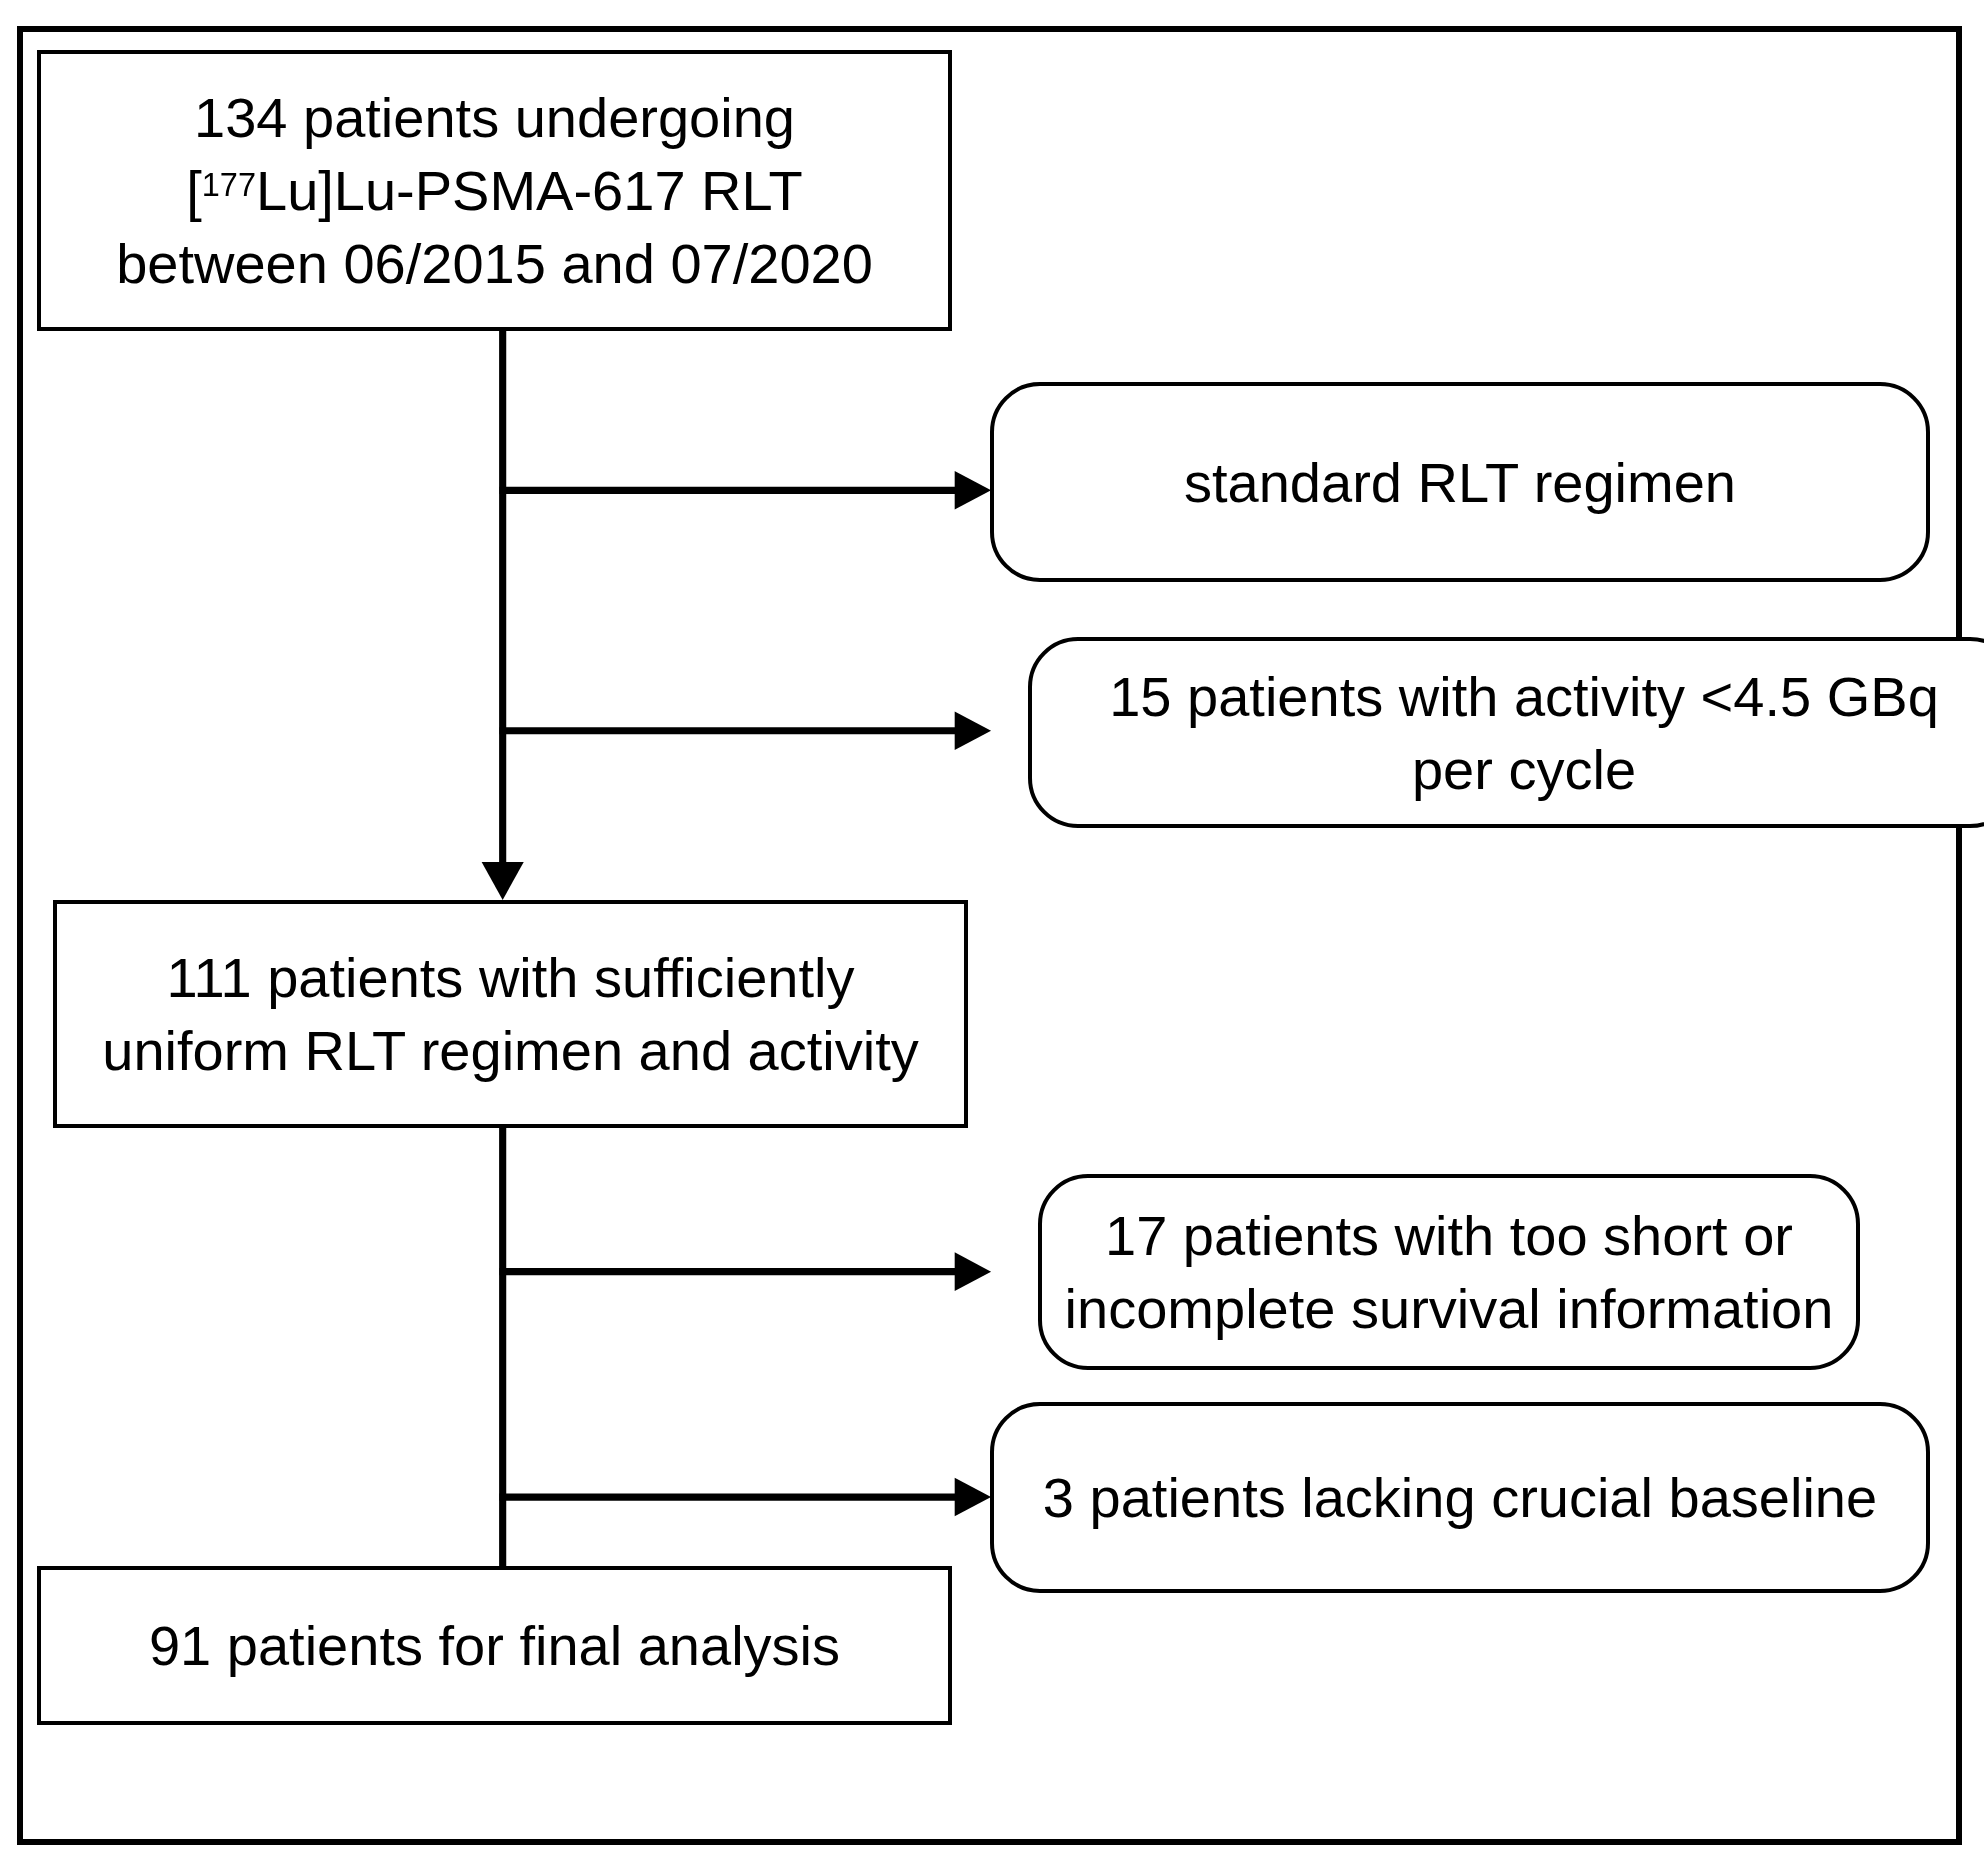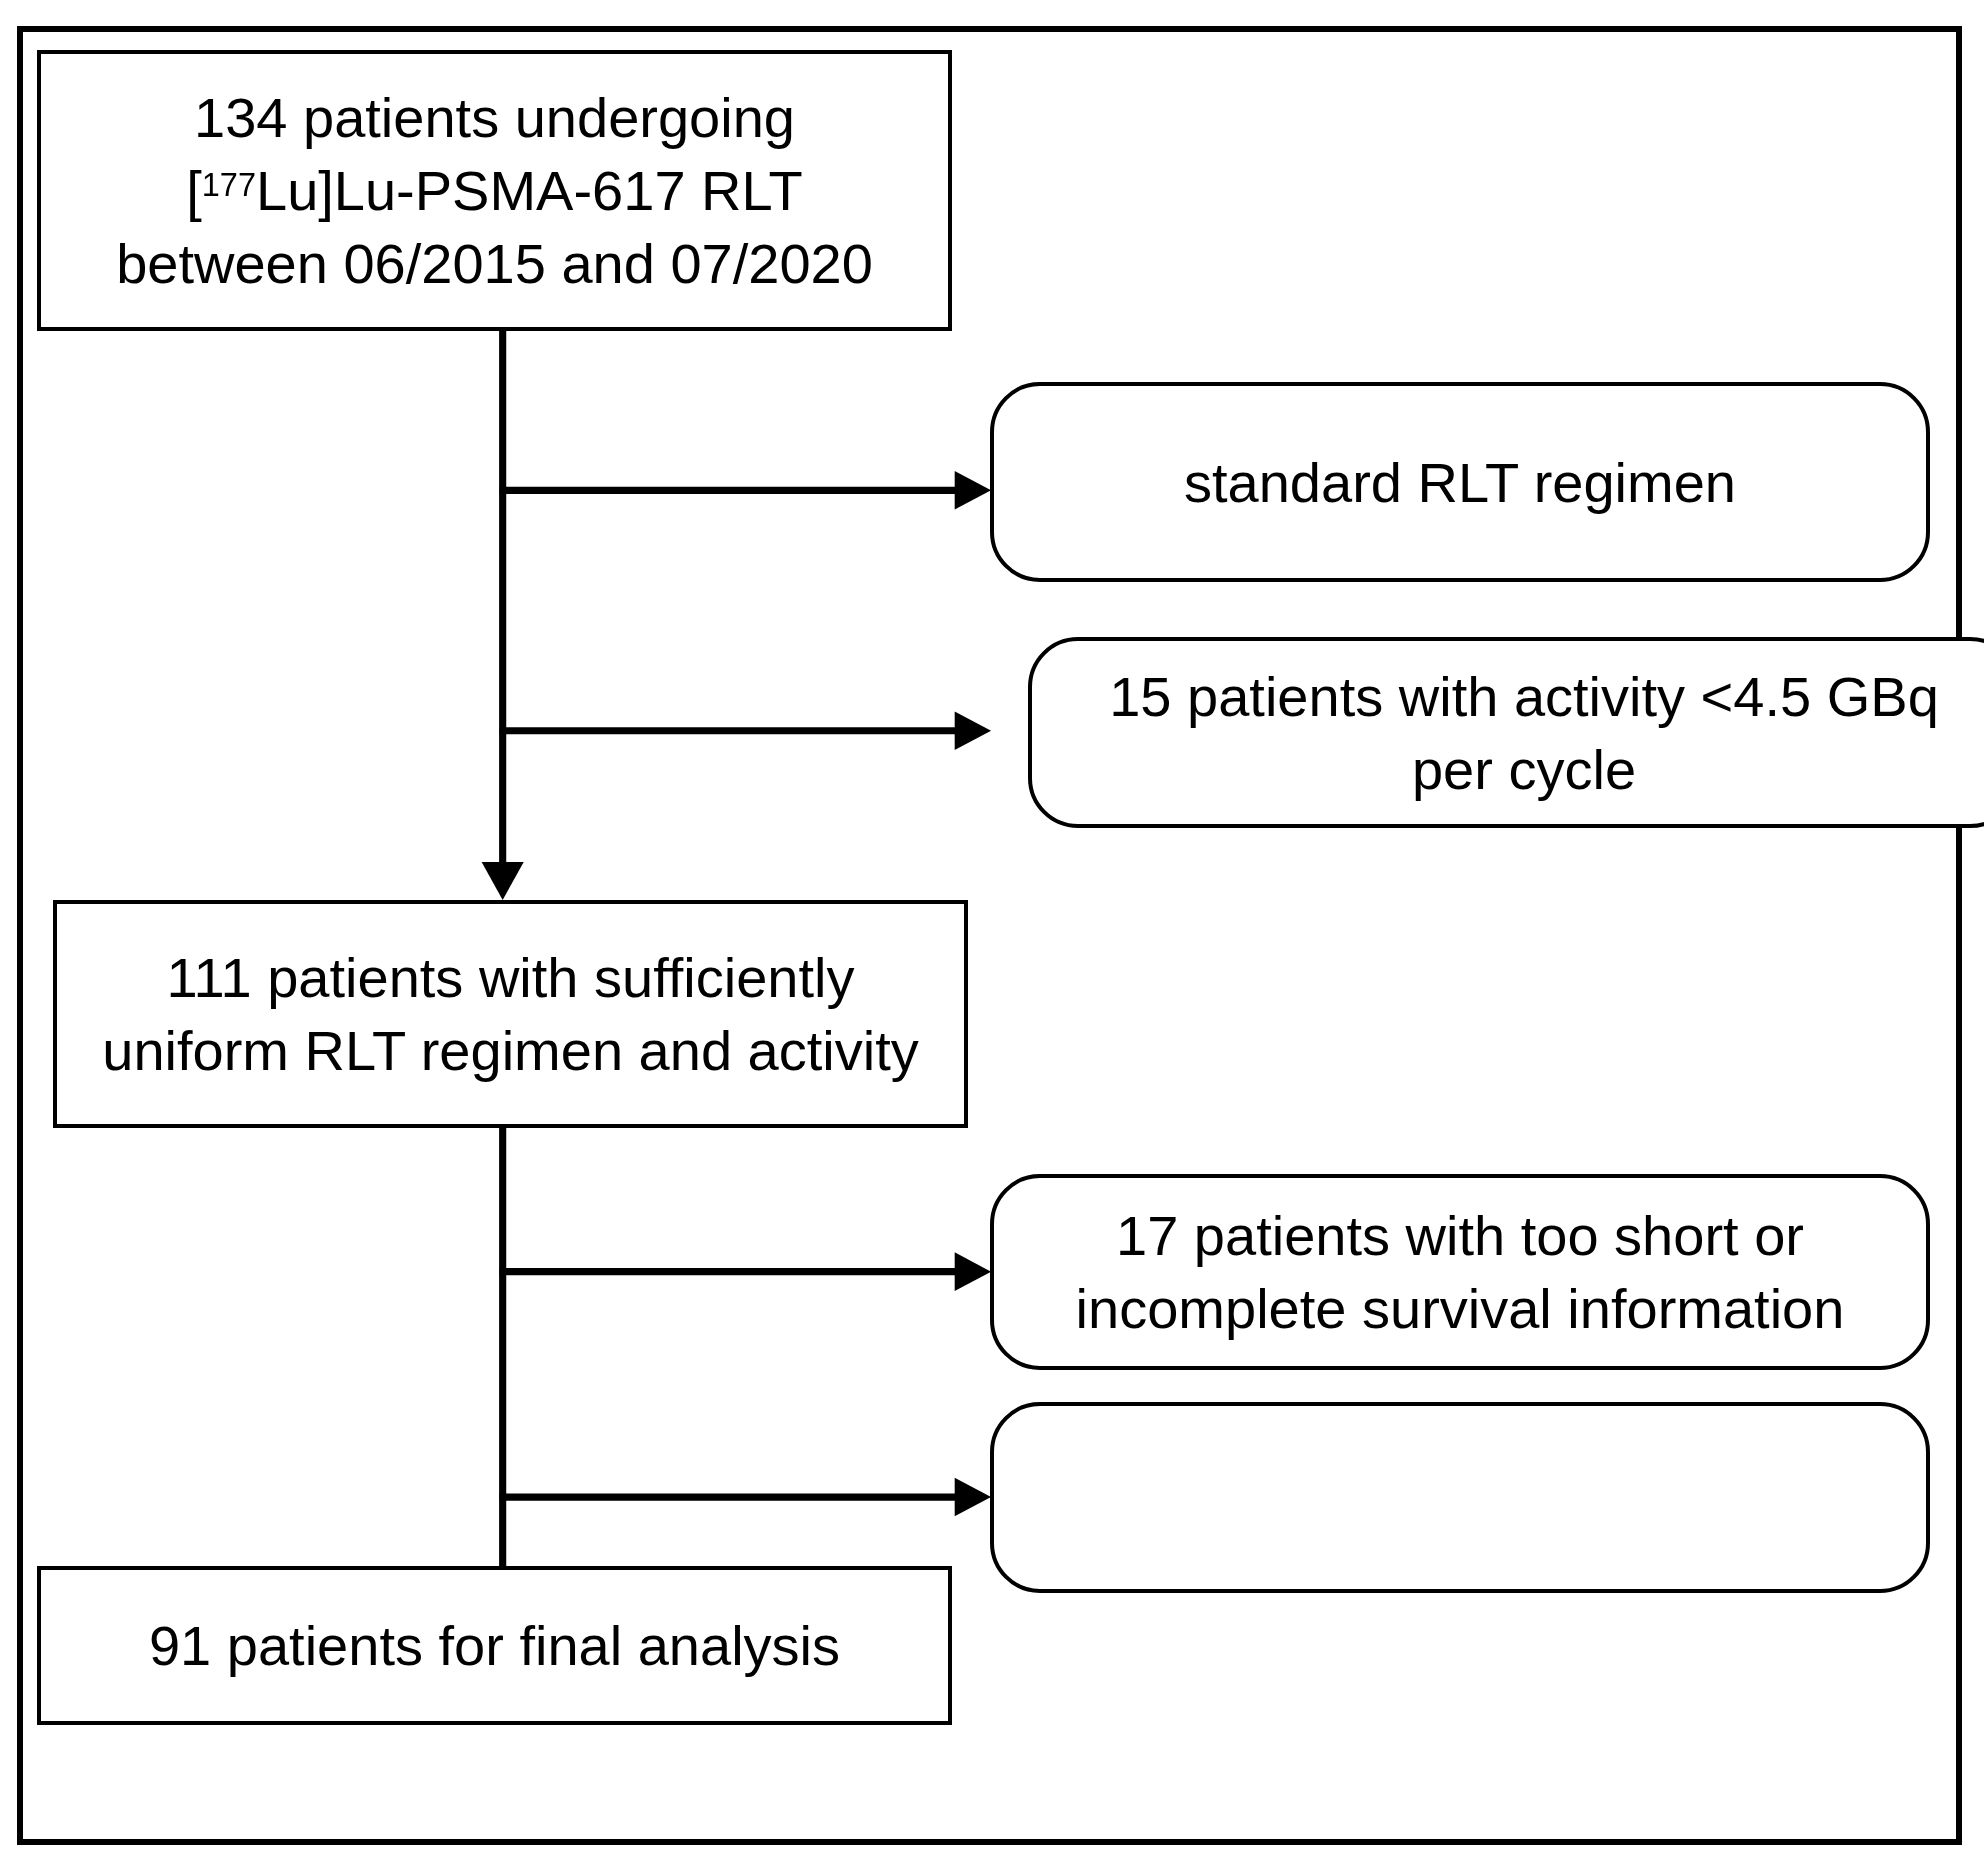--- a/index.html
+++ b/index.html
@@ -45,21 +45,21 @@
     white-space: nowrap;
   }
   .rounded {
     border-radius: 50px;
   }
   .box-top    { left: 37px;   top: 50px;   width: 915px; height: 281px; }
   .box-mid    { left: 37px;   top: 900px; width: 915px; height: 228px; margin-left: 16px; }
   .box-final  { left: 37px;   top: 1566px; width: 915px; height: 159px; font-weight: normal; }
   .box-excl-1 { left: 990px; top: 382px;  width: 940px; height: 200px; }
   .box-excl-2 { left: 1028px; top: 637px;  width: 992px; height: 191px; }
-  .box-excl-3 { left: 990px; top: 1174px; width: 940px; height: 196px; }
+  .box-excl-3 { left: 1038px; top: 1174px; width: 822px; height: 196px; }
   .box-excl-4 { left: 990px; top: 1402px; width: 940px; height: 191px; }
   .sup {
     font-size: 0.58em;
     vertical-align: 0.42em;
     line-height: 0;
     margin-top: 47px;
   }
   svg.connectors {
     position: absolute;
     left: 0;
@@ -115,20 +115,21 @@
     <span class="tline">111 patients with sufficiently</span>
     <span class="tline">uniform RLT regimen and activity</span>
   </div>
 
   <div class="node rounded box-excl-3">
     <span class="tline">17 patients with too short or</span>
     <span class="tline">incomplete survival information</span>
   </div>
 
   <div class="node rounded box-excl-4">
+    <span class="tline">3 patients lacking crucial baseline</span>
   </div>
 
   <div class="node box-final">
     <span class="tline">91 patients for final analysis</span>
   </div>
 
 </div>
 
 
 </body></html>

